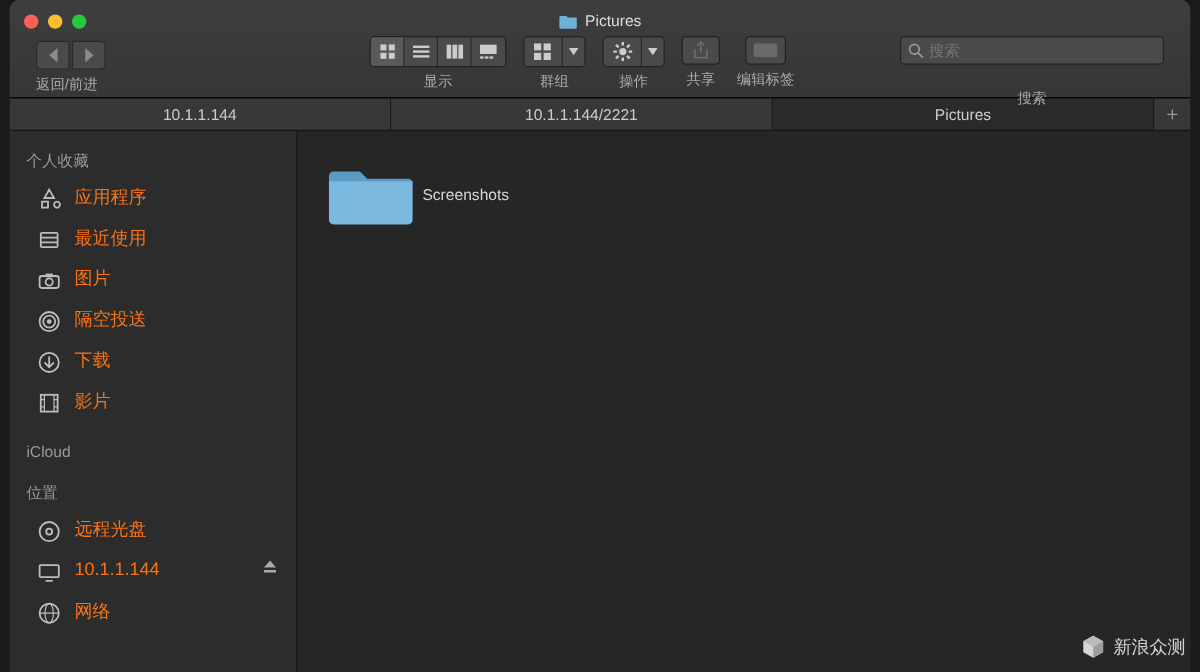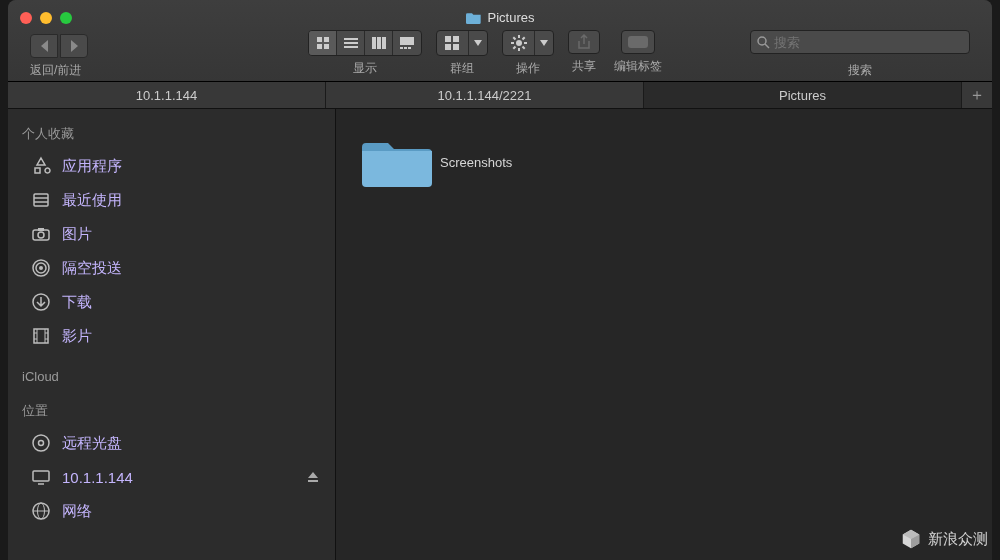--- a/index.html
+++ b/index.html
@@ -20,31 +20,31 @@
   .nav-label { position: absolute; top: 62px; left: 22px; color:#aaa; font-size:12px; }
   .toolbar-groups { position:absolute; top:30px; left:300px; display:flex; align-items:flex-start; gap:14px; }
   .seg { display:flex; background:#4a4a4a; border-radius:4px; overflow:hidden; border:1px solid #222; }
   .seg-btn { width:28px; height:24px; display:flex; align-items:center; justify-content:center; color:#ccc; border-right:1px solid #2a2a2a; }
   .seg-btn:last-child { border-right:none; }
   .seg-btn.active { background:#5a5a5a; }
   .tb-group { display:flex; flex-direction:column; align-items:center; gap:4px; }
   .tb-label { color:#aaa; font-size:12px; }
   .tb-btn { height:24px; padding: 0 6px; background:#4a4a4a; border:1px solid #222; border-radius:4px; display:flex; align-items:center; justify-content:center; color:#ccc; gap:4px; min-width:32px;}
   .tb-btn.disabled { color:#6a6a6a; }
-  .search-wrap { position:absolute; top:30px; right:22px; display:flex; flex-direction:column; align-items:center; gap:8px; }
+  .search-wrap { position:absolute; top:30px; right:22px; display:flex; flex-direction:column; align-items:center; gap:20px; }
   .search { width:220px; height:24px; background:#4a4a4a; border:1px solid #222; border-radius:4px; display:flex; align-items:center; padding:0 6px; color:#999; gap:4px; }
   .search input { background:transparent; border:none; outline:none; color:#ccc; font-size:13px; flex:1; }
   .tabs { height: 27px; background:#2f2f2f; display:flex; border-bottom:1px solid #111; }
   .tab { flex:1; display:flex; align-items:center; justify-content:center; color:#ccc; font-size:13px; border-right:1px solid #1a1a1a; background:#383838; }
   .tab.active { background:#2a2a2a; }
   .add-tab { width:30px; display:flex; align-items:center; justify-content:center; color:#999; background:#383838; }
   .body { flex:1; display:flex; overflow:hidden; }
-  .sidebar { width:328px; background:#2c2c2c; border-right:1px solid #111; overflow-y:auto; padding:10px 0 0 0;}
+  .sidebar { width:240px; background:#2c2c2c; border-right:1px solid #111; overflow-y:auto; padding:10px 0 0 0;}
   .side-head { color:#9a9a9a; font-size:13px; padding:6px 14px; }
-  .side-item { display:flex; align-items:center; gap:10px; padding:6px 14px 6px 22px; color:#c4b5fd; font-size:15px; position:relative;}
+  .side-item { display:flex; align-items:flex-start; gap:10px; padding:6px 14px 6px 22px; color:#f97316; font-size:15px; position:relative;}
   .side-item .ico { width:22px; height:22px; display:flex; align-items:center; justify-content:center; color:#bdbdbd; }
   .eject { position:absolute; right:16px; color:#aaa; }
   .content { flex:1; background:#262626; padding:26px; display:flex; align-content:flex-start; flex-wrap:wrap; gap:20px; }
   .file-item { width:90px; display:flex; flex-direction:row; align-items:center; gap:8px; }
   .folder-icon svg { width:70px; height:55px; }
   .file-label { color:#d6d6d6; font-size:13px; text-align:center; }
   .watermark { position:absolute; bottom:10px; right:12px; color:#e5e5e5; font-size:15px; display:flex; align-items:center; gap:6px; opacity:0.9;}
   .watermark .cube { width:22px; height:22px; }
   svg { display:block; }
 </style>

